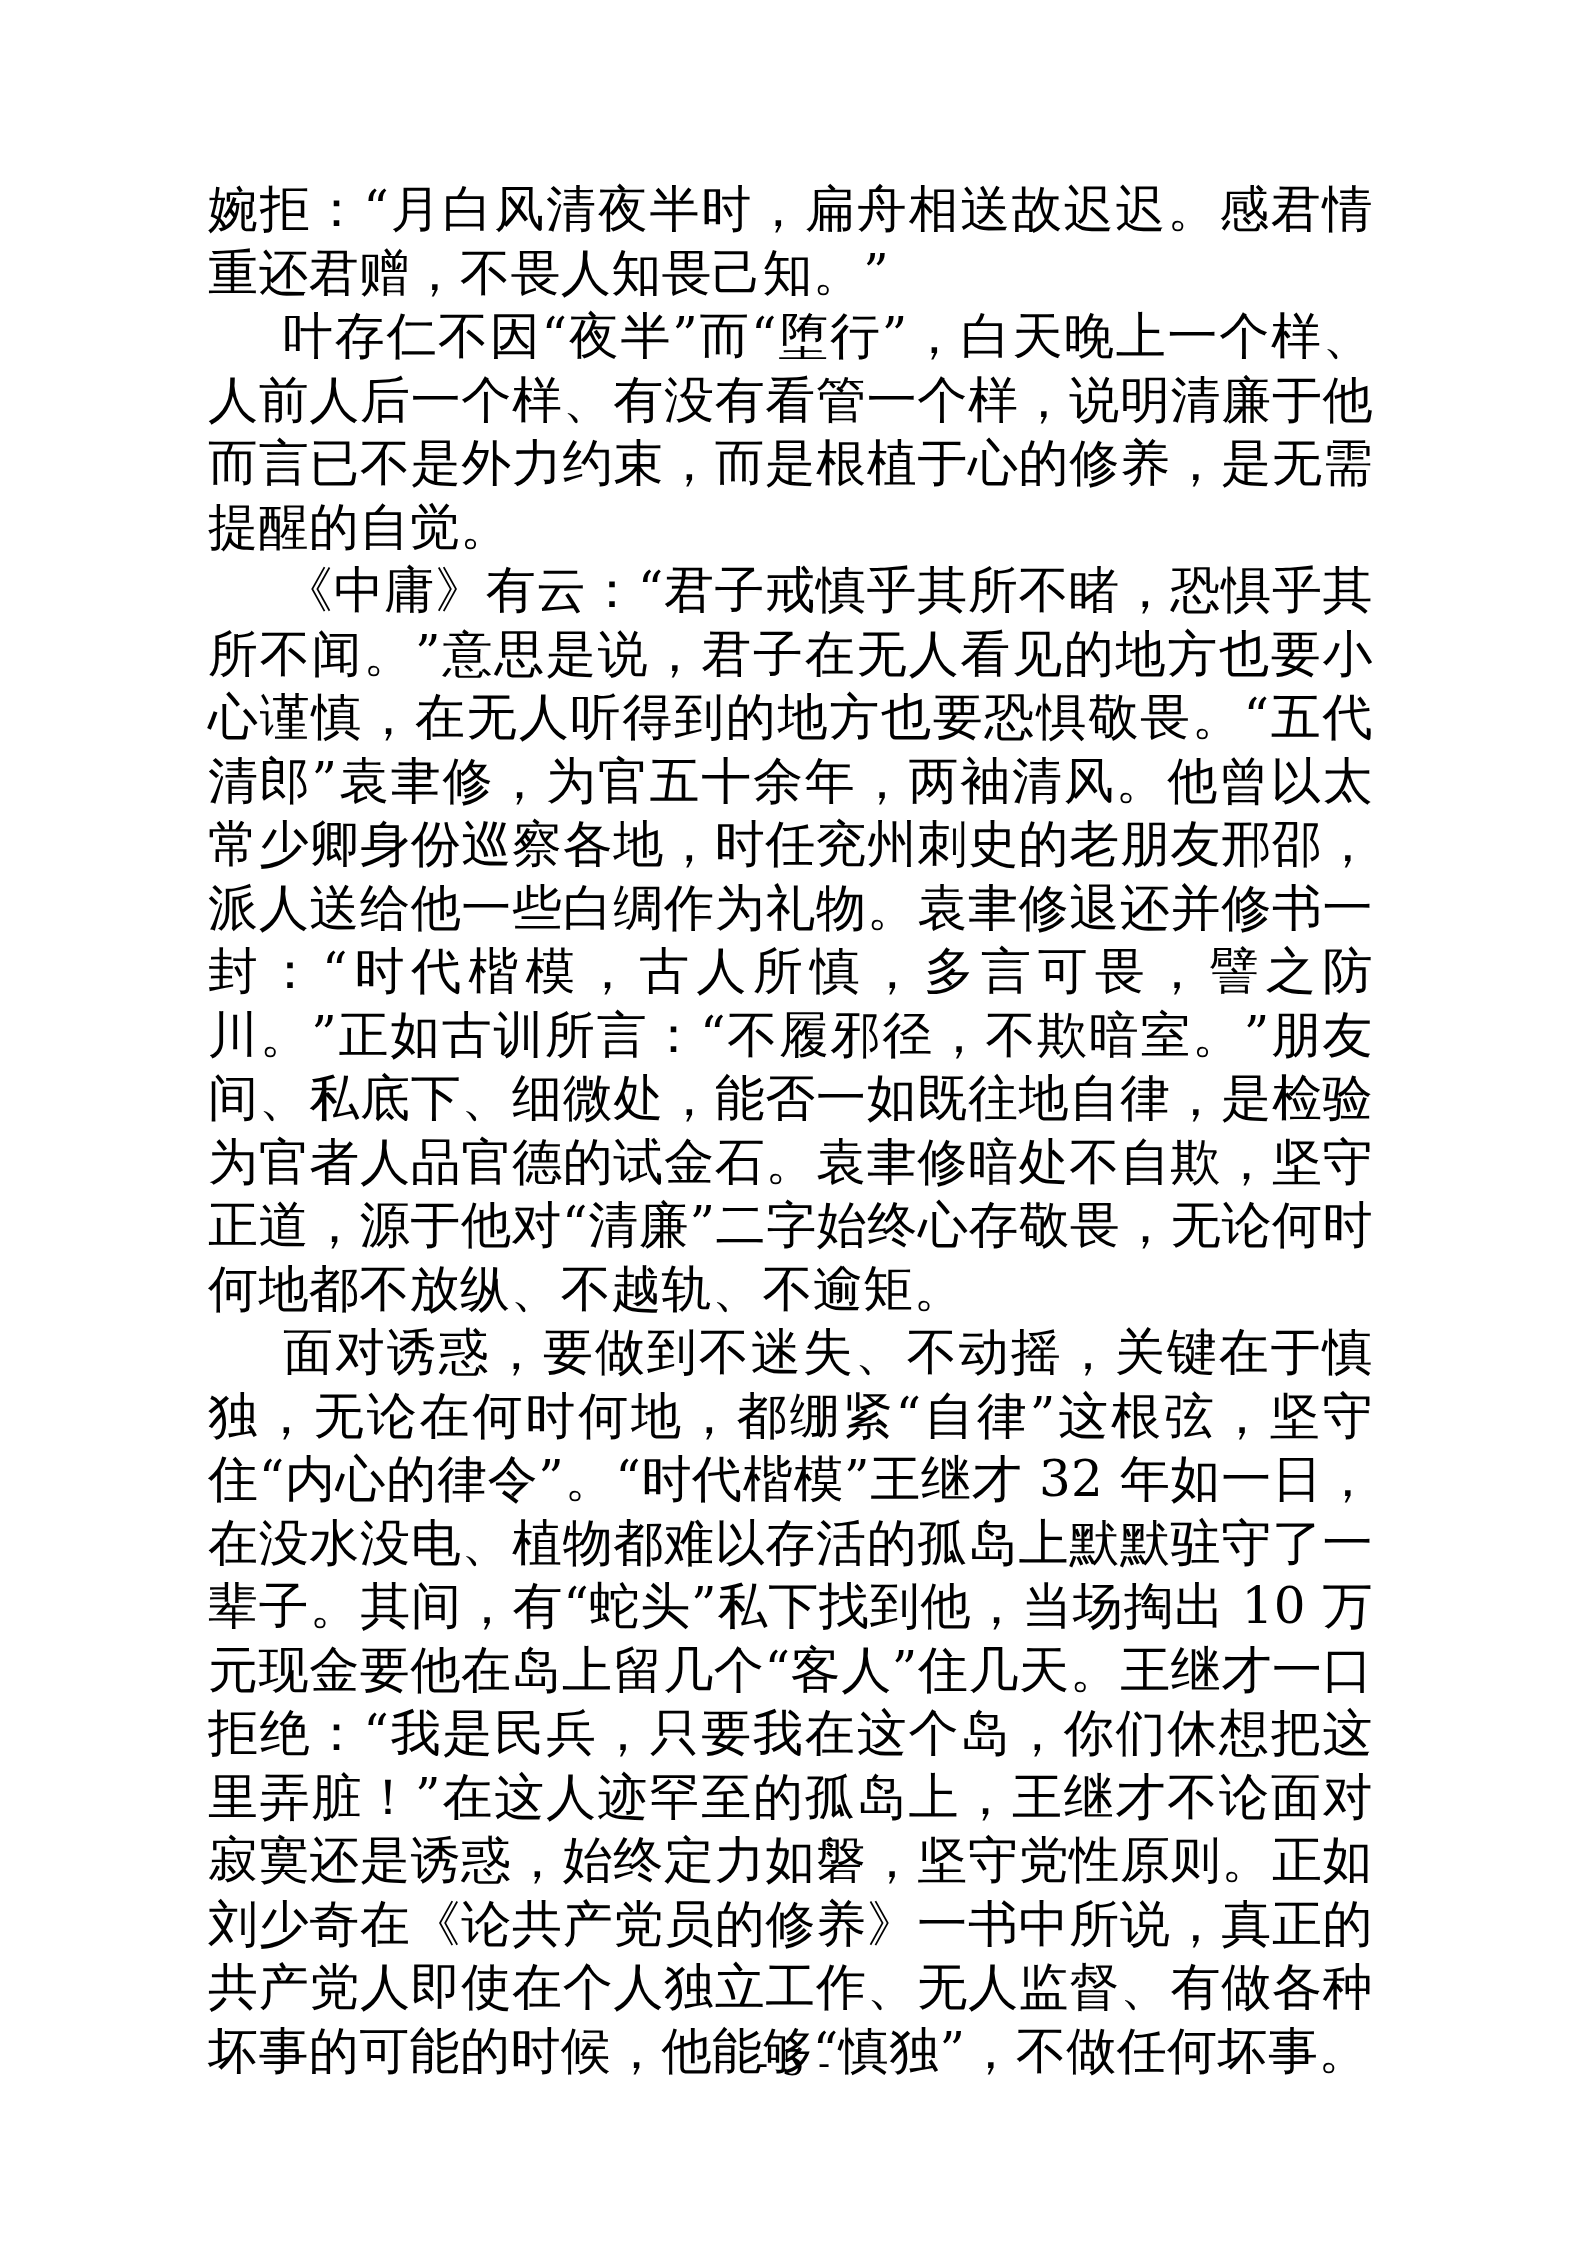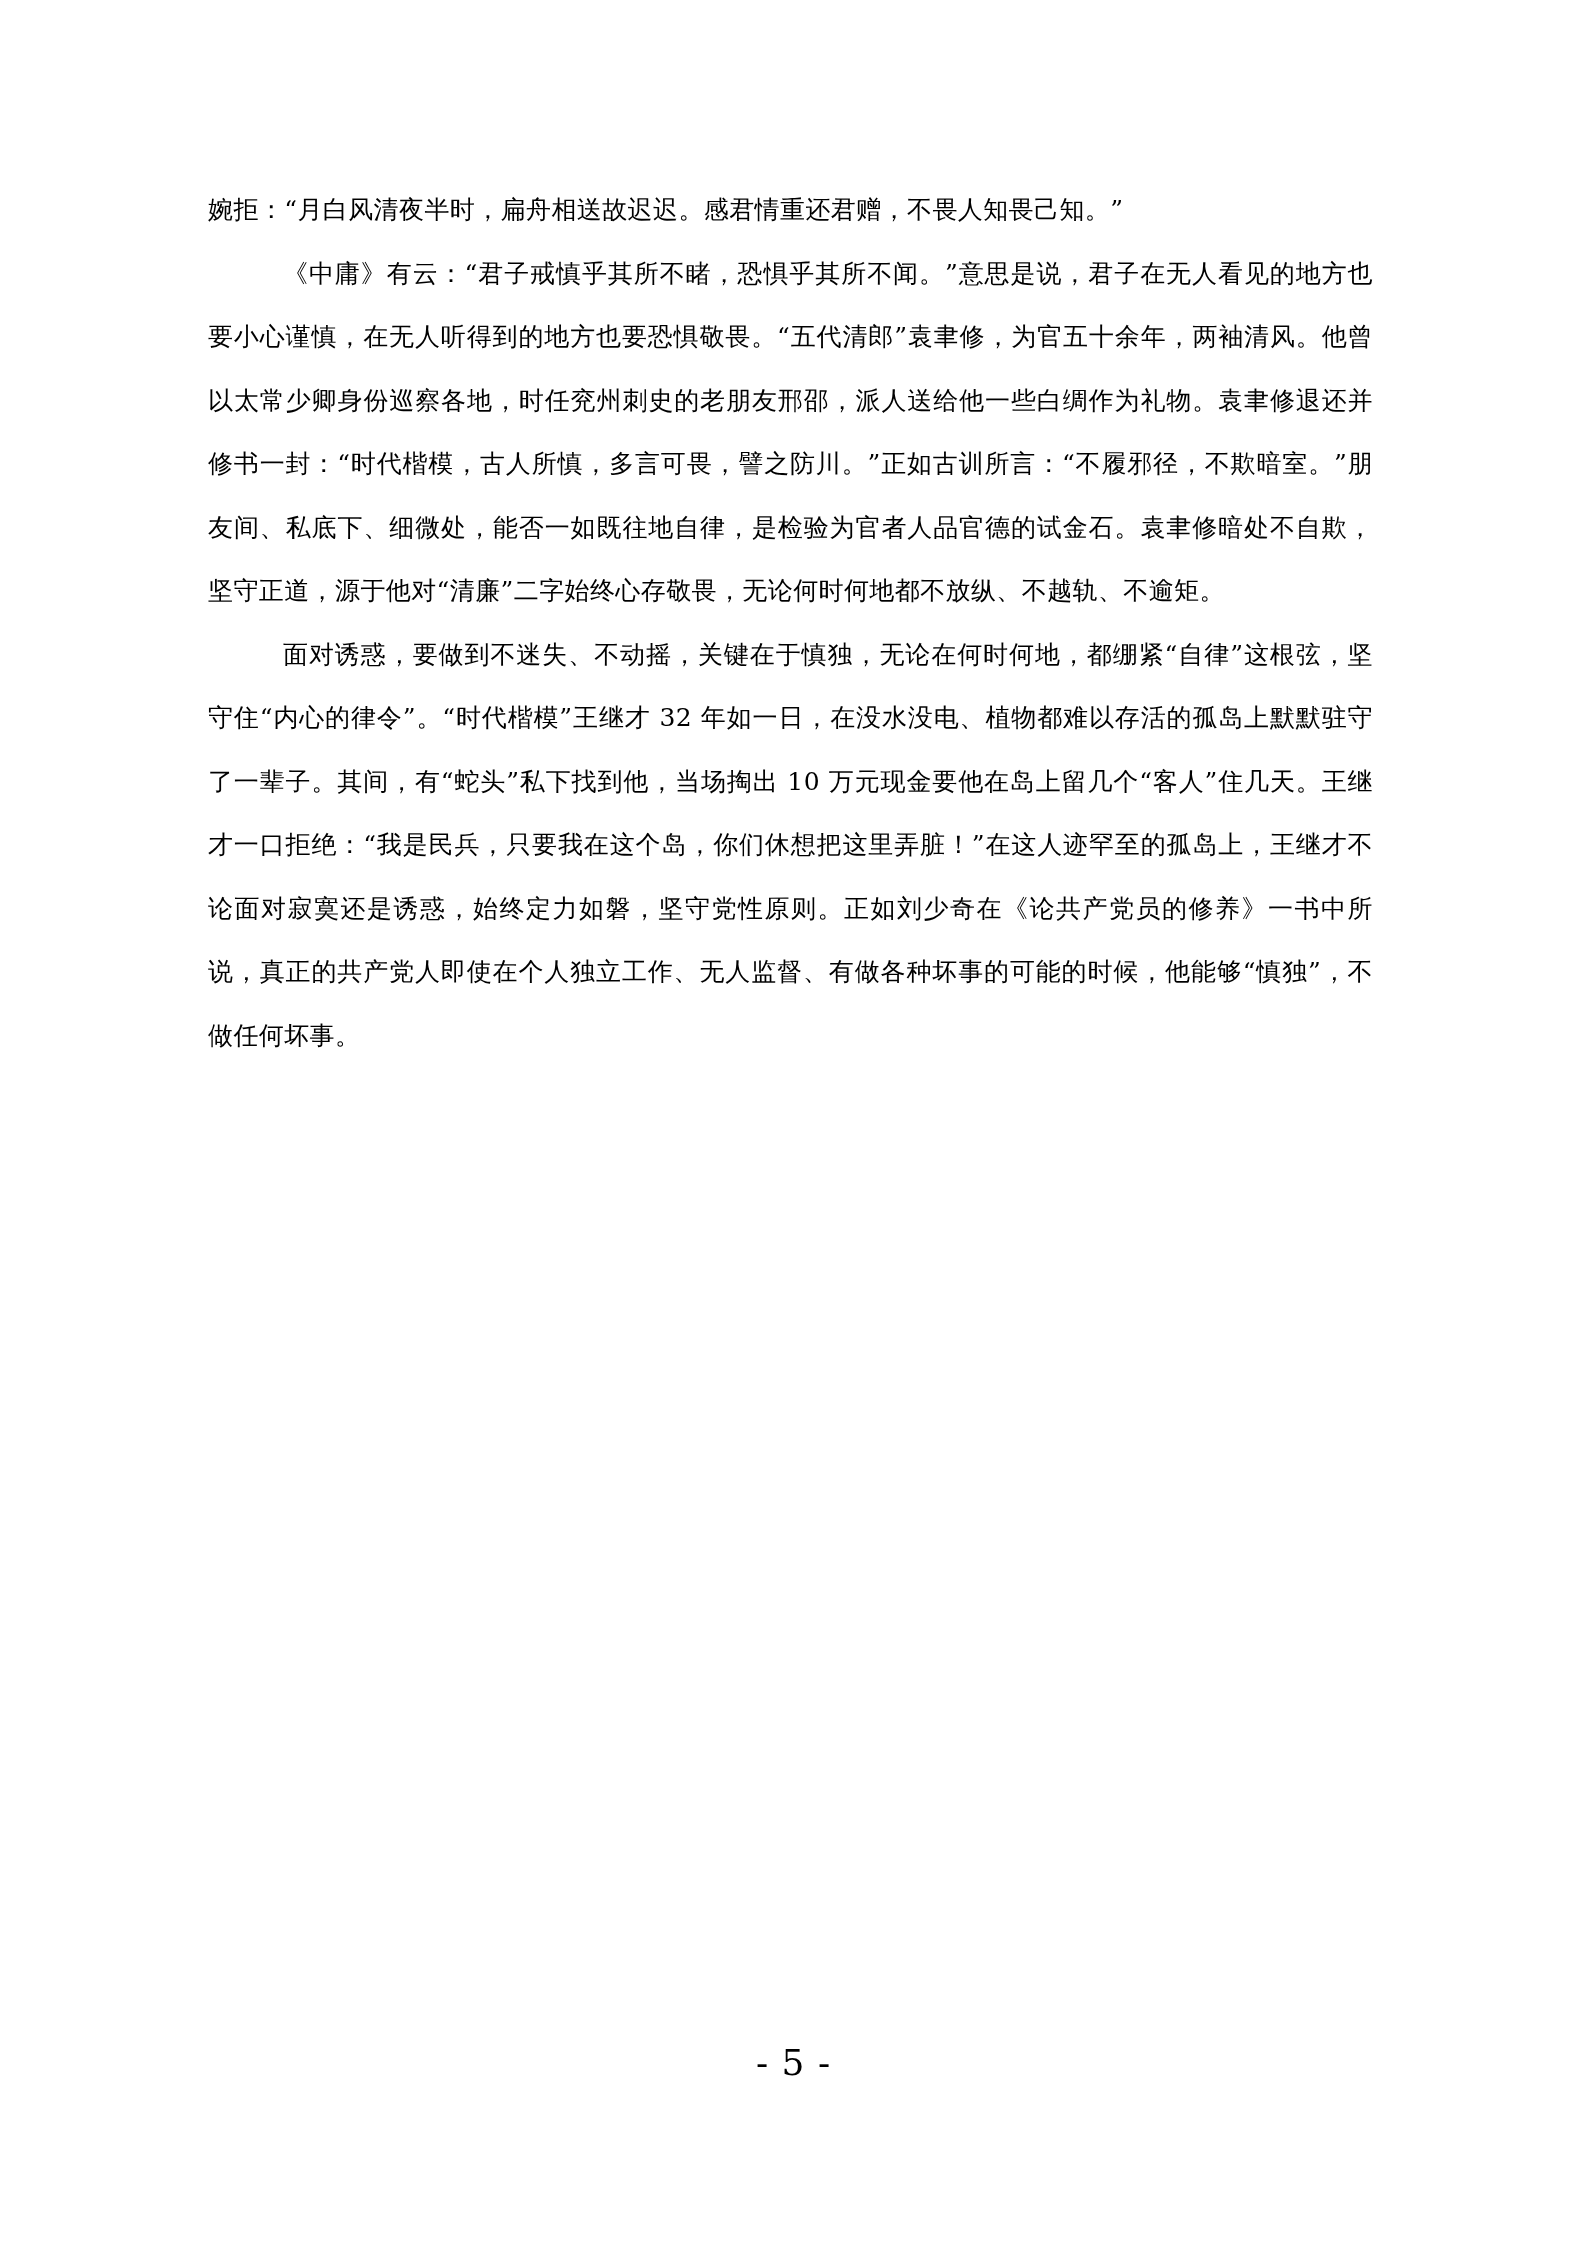--- a/index.html
+++ b/index.html
@@ -19,21 +19,21 @@
     overflow: hidden;
   }
   .content {
     position: absolute;
     left: 208px;
     top: 178px;
     width: 1165px;
   }
   .para {
     font-family: "DejaVu Serif", "Liberation Serif", serif;
-    font-size: 25px;
+    font-size: 50px;
     line-height: 63.5px;
     color: #000000;
     text-align: justify;
     text-justify: inter-ideograph;
     letter-spacing: 0.4px;
     margin: 0 0 0 0;
     white-space: pre-wrap;
   }
   .para.indent {
     text-indent: 75px;
@@ -50,19 +50,20 @@
     letter-spacing: 1px;
   }
 </style>
 </head>
 <body>
 
 <div class="page">
 
   <div class="content">
     <p class="para">婉拒：“月白风清夜半时，扁舟相送故迟迟。感君情重还君赠，不畏人知畏己知。”</p>
+    <p class="para indent">叶存仁不因“夜半”而“堕行”，白天晚上一个样、人前人后一个样、有没有看管一个样，说明清廉于他而言已不是外力约束，而是根植于心的修养，是无需提醒的自觉。</p>
     <p class="para indent">《中庸》有云：“君子戒慎乎其所不睹，恐惧乎其所不闻。”意思是说，君子在无人看见的地方也要小心谨慎，在无人听得到的地方也要恐惧敬畏。“五代清郎”袁聿修，为官五十余年，两袖清风。他曾以太常少卿身份巡察各地，时任兖州刺史的老朋友邢邵，派人送给他一些白绸作为礼物。袁聿修退还并修书一封：“时代楷模，古人所慎，多言可畏，譬之防川。”正如古训所言：“不履邪径，不欺暗室。”朋友间、私底下、细微处，能否一如既往地自律，是检验为官者人品官德的试金石。袁聿修暗处不自欺，坚守正道，源于他对“清廉”二字始终心存敬畏，无论何时何地都不放纵、不越轨、不逾矩。</p>
     <p class="para indent">面对诱惑，要做到不迷失、不动摇，关键在于慎独，无论在何时何地，都绷紧“自律”这根弦，坚守住“内心的律令”。“时代楷模”王继才 32 年如一日，在没水没电、植物都难以存活的孤岛上默默驻守了一辈子。其间，有“蛇头”私下找到他，当场掏出 10 万元现金要他在岛上留几个“客人”住几天。王继才一口拒绝：“我是民兵，只要我在这个岛，你们休想把这里弄脏！”在这人迹罕至的孤岛上，王继才不论面对寂寞还是诱惑，始终定力如磐，坚守党性原则。正如刘少奇在《论共产党员的修养》一书中所说，真正的共产党人即使在个人独立工作、无人监督、有做各种坏事的可能的时候，他能够“慎独”，不做任何坏事。</p>
   </div>
 
   <div class="footer">- 5 -</div>
 
 </div>
 
 </body></html>

